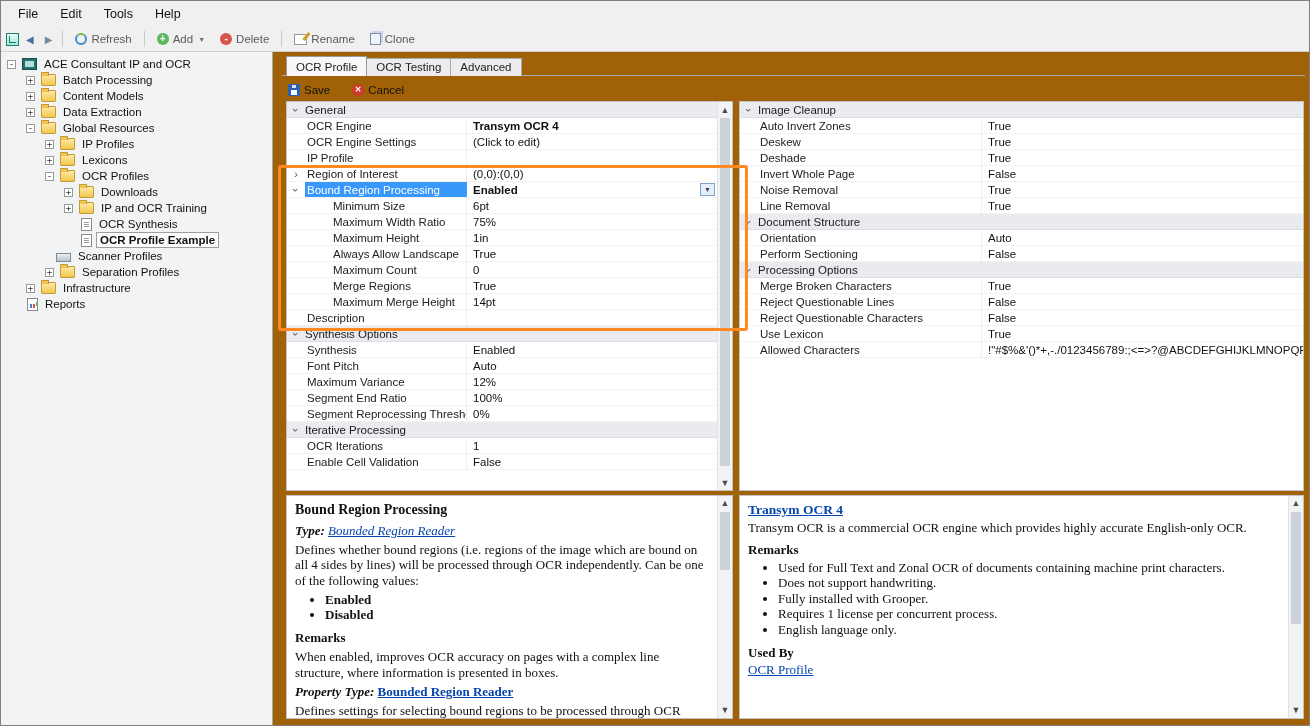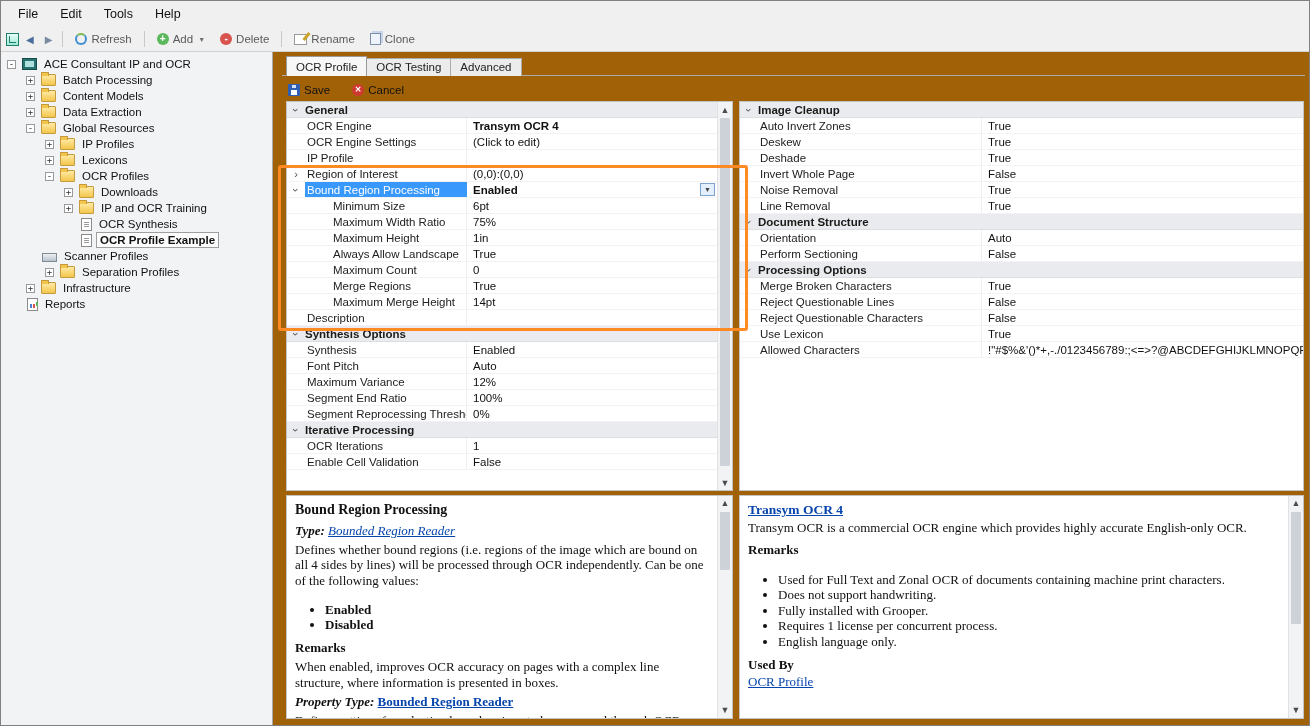--- a/index.html
+++ b/index.html
@@ -59,21 +59,21 @@
   .ic-cancel{width:12px;height:12px;border-radius:50%;background:#cf3a30;color:#fff;font-size:8px;line-height:12px;text-align:center;font-weight:bold}
 
   
   .grid{position:absolute;background:#fff;border:1px solid #c3c3c3;overflow:hidden}
   .grid-left{left:285px;top:100px;width:447px;height:390px}
   .grid-right{left:738px;top:100px;width:565px;height:390px}
   .grid .rows{position:absolute;left:0;top:0;bottom:0;overflow:hidden}
   .grid-left .rows{right:15px}
   .grid-right .rows{right:0}
   .psection{height:16px;display:flex;align-items:center;background:#e9ebee;border-bottom:1px solid #dcdfe2;font-size:11.5px}
-  .ptitle{font-weight:bold;color:#1a1a1a}
+  .ptitle{font-weight:normal;color:#1a1a1a}
   .prow{height:16px;display:flex;align-items:center;position:relative;border-bottom:1px solid #f3f3f3;font-size:11.5px}
   .gutter,.chev{width:18px;flex:none;display:flex;align-items:center;justify-content:center;color:#555;font-size:11px}
   .gutter.down,.chev.down{transform:rotate(90deg)}
   .plabel{flex:none;height:100%;display:flex;align-items:center;padding-left:2px;border-right:1px solid #efefef;overflow:hidden;white-space:nowrap;color:#222}
   .grid-left .plabel{width:162px}
   .grid-right .plabel{width:224px}
   .plabel.ind{padding-left:28px}
   .pvalue{flex:1;padding-left:6px;overflow:hidden;white-space:nowrap;color:#111}
   .pvalue.b{font-weight:bold}
   .prow.selected .plabel{background:var(--sel,#3399ff);color:#fff;border-right-color:var(--sel,#3399ff)}
@@ -92,21 +92,21 @@
   .help-right{left:738px;top:494px;width:565px;height:224px}
   .hinner{position:absolute;left:0;top:0;right:15px;bottom:0;padding:5px 6px 0 8px;overflow:hidden}
   .htitle{font-weight:bold;font-size:14px;margin:1px 0 4px}
   .hlabel-i{font-weight:bold;font-style:italic}
   .hlabel-b{font-weight:bold;font-style:italic}
   .hlink{color:#0645ad;text-decoration:underline;cursor:pointer}
   .hlink.i{font-style:italic}
   .hlink.b{font-weight:bold}
   .hp{margin:4px 0}
   .hhead{font-weight:bold;margin:7px 0 2px}
-  .hul{margin:14px 0 3px 30px}
+  .hul{margin:2px 0 3px 30px}
   .hul li{line-height:1.2}
   .htitle-link{font-weight:bold;font-size:13.5px;color:#0645ad;text-decoration:underline;cursor:pointer;display:inline-block;margin:1px 0 2px}
 
   
   .annotation{position:absolute;left:277px;top:164px;width:470px;height:166px;border:3px solid #ff8a24;border-radius:3px;z-index:50;pointer-events:none}
 </style>
 </head>
 <body>
 
 <div class="app">
@@ -202,21 +202,21 @@
       <div class="tree-item" style="padding-left: 63px;">
         <div class="texp none"></div>
         <div class="ticon document"></div>
         <div class="tlabel">OCR Synthesis</div>
       </div>
       <div class="tree-item sel" style="padding-left: 63px;">
         <div class="texp none"></div>
         <div class="ticon document"></div>
         <div class="tlabel">OCR Profile Example</div>
       </div>
-      <div class="tree-item" style="padding-left: 26px;">
+      <div class="tree-item" style="padding-left: 40px;">
         <div class="texp none"></div>
         <div class="ticon scanner"></div>
         <div class="tlabel">Scanner Profiles</div>
       </div>
       <div class="tree-item" style="padding-left: 44px;">
         <div class="texp">+</div>
         <div class="ticon folder"></div>
         <div class="tlabel">Separation Profiles</div>
       </div>
       <div class="tree-item" style="padding-left: 25px;">

